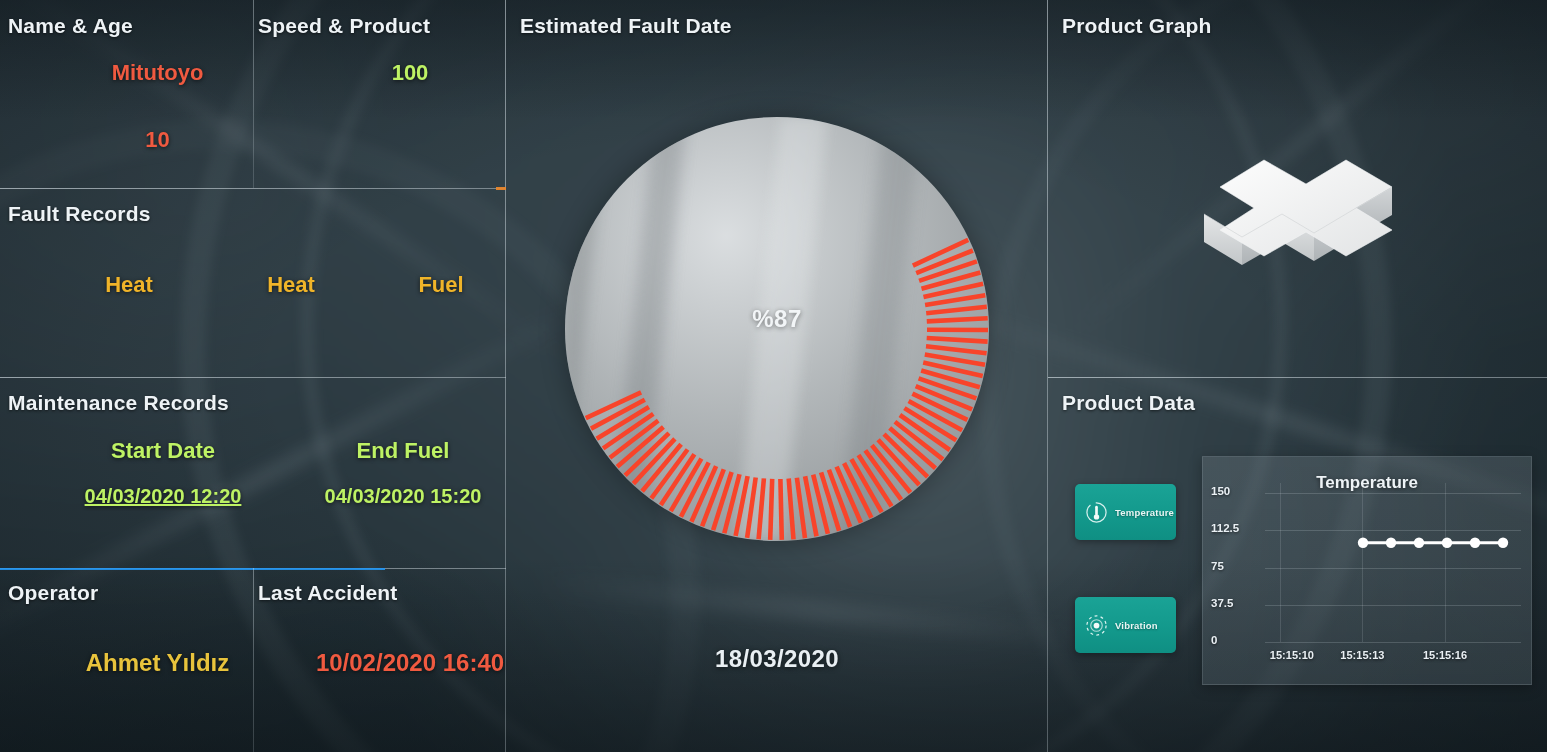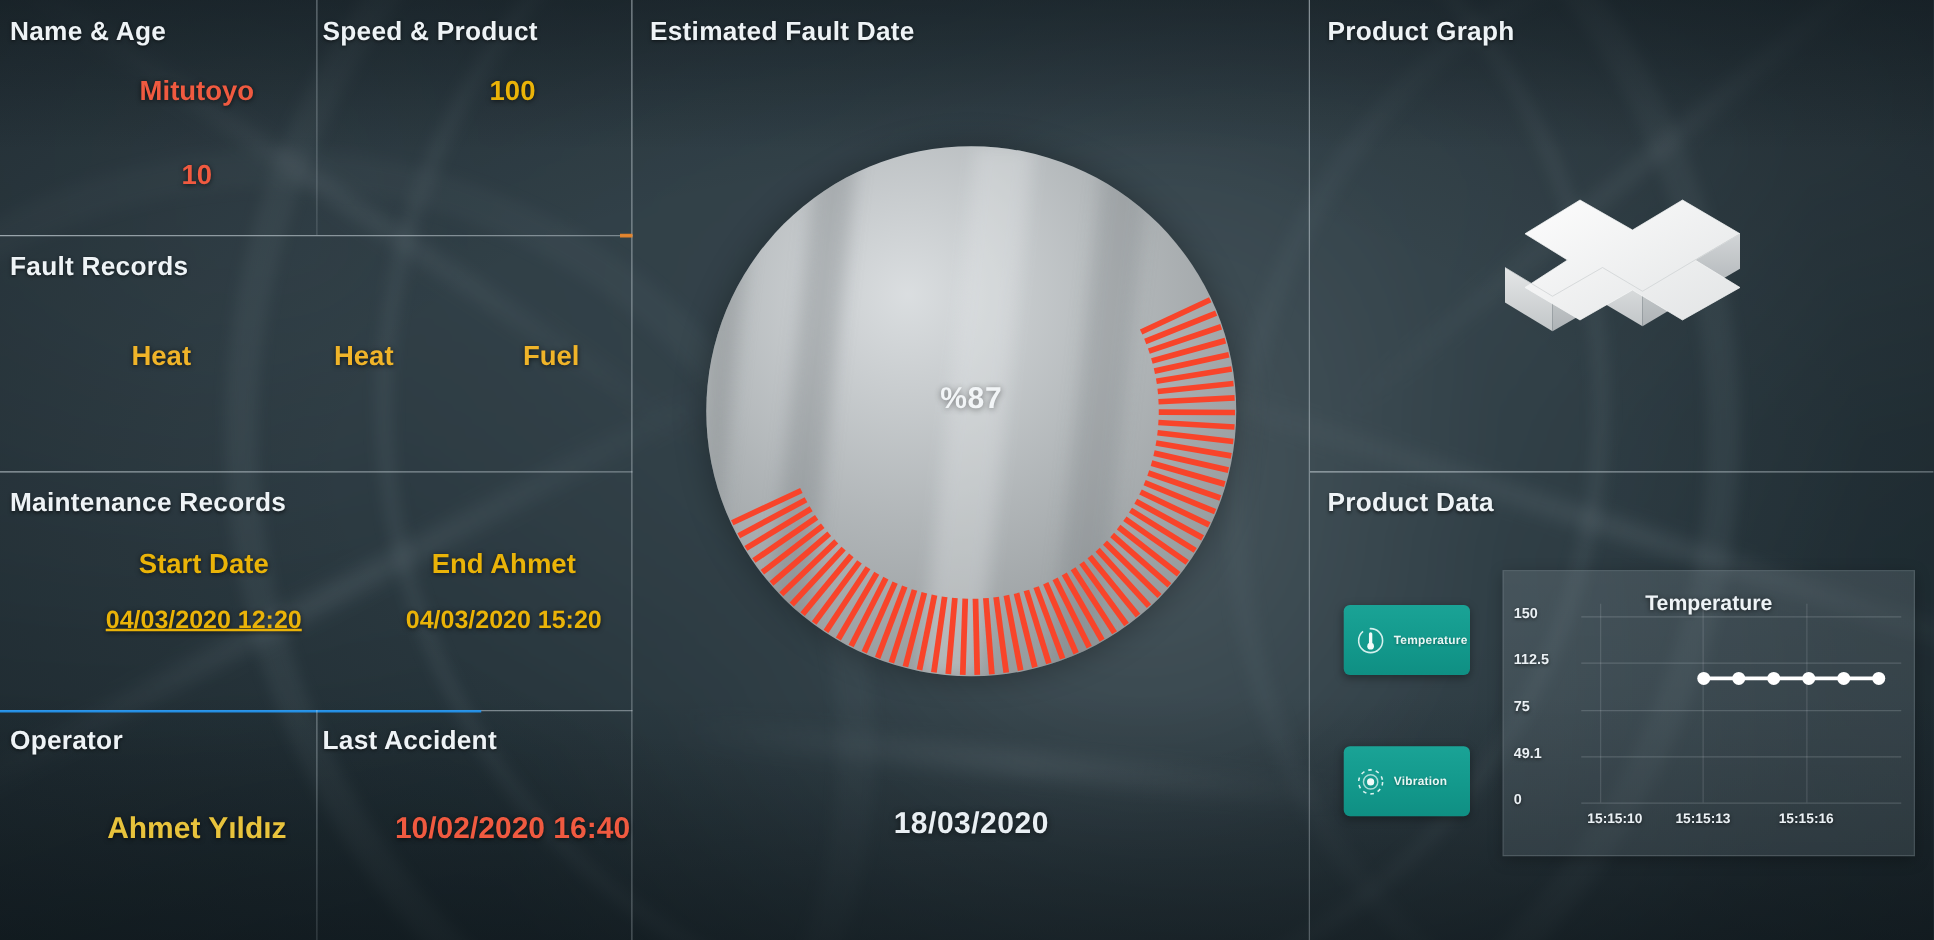--- a/index.html
+++ b/index.html
@@ -85,21 +85,21 @@
     white-space:nowrap;
   }
   .val{
     position:absolute;
     font-size:22px;font-weight:700;
     white-space:nowrap;
     text-shadow:0 1px 4px rgba(0,0,0,.65);
     padding-left:31px;
   }
   .val.red{color:#f05a40;}
-  .val.teal{color:#eab308;}
+  .val.teal{color:#bef264;}
   .val.amber{color:#f0b429;}
   .val.gold{color:#e8c33c;}
   .val.sub{font-size:20px;}
   .val.lg{font-size:24px;}
 
   
   .gauge-wrap{position:absolute;left:565px;top:117px;width:424px;height:424px;}
   .gauge-base{
     position:absolute;inset:0;border-radius:50%;
     background:
@@ -226,21 +226,21 @@
   <div class="card">
     <div class="card-title" style="left:8px;top:202px;">Fault Records</div>
     <div class="val amber" style="left:37px;top:272px;width:122px;text-align:center;">Heat</div>
     <div class="val amber" style="left:199px;top:272px;width:122px;text-align:center;">Heat</div>
     <div class="val amber" style="left:349px;top:272px;width:122px;text-align:center;">Fuel</div>
   </div>
 
   <div class="card">
     <div class="card-title" style="left:8px;top:391px;">Maintenance Records</div>
     <div class="val teal" style="left:48px;top:438px;width:168px;text-align:center;">Start Date</div>
-    <div class="val teal" style="left:288px;top:438px;width:168px;text-align:center;">End Ahmet</div>
+    <div class="val teal" style="left:288px;top:438px;width:168px;text-align:center;">End Fuel</div>
     <div class="val teal sub" style="left:20px;top:485px;width:224px;text-align:center;text-decoration:underline;">04/03/2020 12:20</div>
     <div class="val teal sub" style="left:260px;top:485px;width:224px;text-align:center;">04/03/2020 15:20</div>
   </div>
 
   <div class="card">
     <div class="card-title" style="left:8px;top:581px;">Operator</div>
     <div class="val gold lg" style="left:0;top:649px;width:253px;text-align:center;">Ahmet Yıldız</div>
   </div>
 
   <div class="card">
@@ -380,21 +380,21 @@
         <div class="grid-line" style="top:147.8px;"></div>
         <div class="grid-line" style="top:110.5px;"></div>
         <div class="grid-line" style="top:73.3px;"></div>
         <div class="grid-line" style="top:36.0px;"></div>
         <div class="grid-vline" style="left:76.9px;"></div>
         <div class="grid-vline" style="left:159.4px;"></div>
         <div class="grid-vline" style="left:242.0px;"></div>
       </div>
     <div id="chart-ylabels">
         <div class="chart-ylab" style="left:8px;top:177.0px;">0</div>
-        <div class="chart-ylab" style="left:8px;top:139.8px;">49.1</div>
+        <div class="chart-ylab" style="left:8px;top:139.8px;">37.5</div>
         <div class="chart-ylab" style="left:8px;top:102.5px;">75</div>
         <div class="chart-ylab" style="left:8px;top:65.3px;">112.5</div>
         <div class="chart-ylab" style="left:8px;top:28.0px;">150</div>
       </div>
     <div id="chart-xlabels">
         <div class="chart-xlab" style="left:76.9px;top:192px;margin-left:12px;">15:15:10</div>
         <div class="chart-xlab" style="left:159.4px;top:192px;">15:15:13</div>
         <div class="chart-xlab" style="left:242.0px;top:192px;">15:15:16</div>
       </div>
     <svg id="chart-svg" viewBox="0 0 328 227" width="328" height="227" style="position:absolute;inset:0;">

